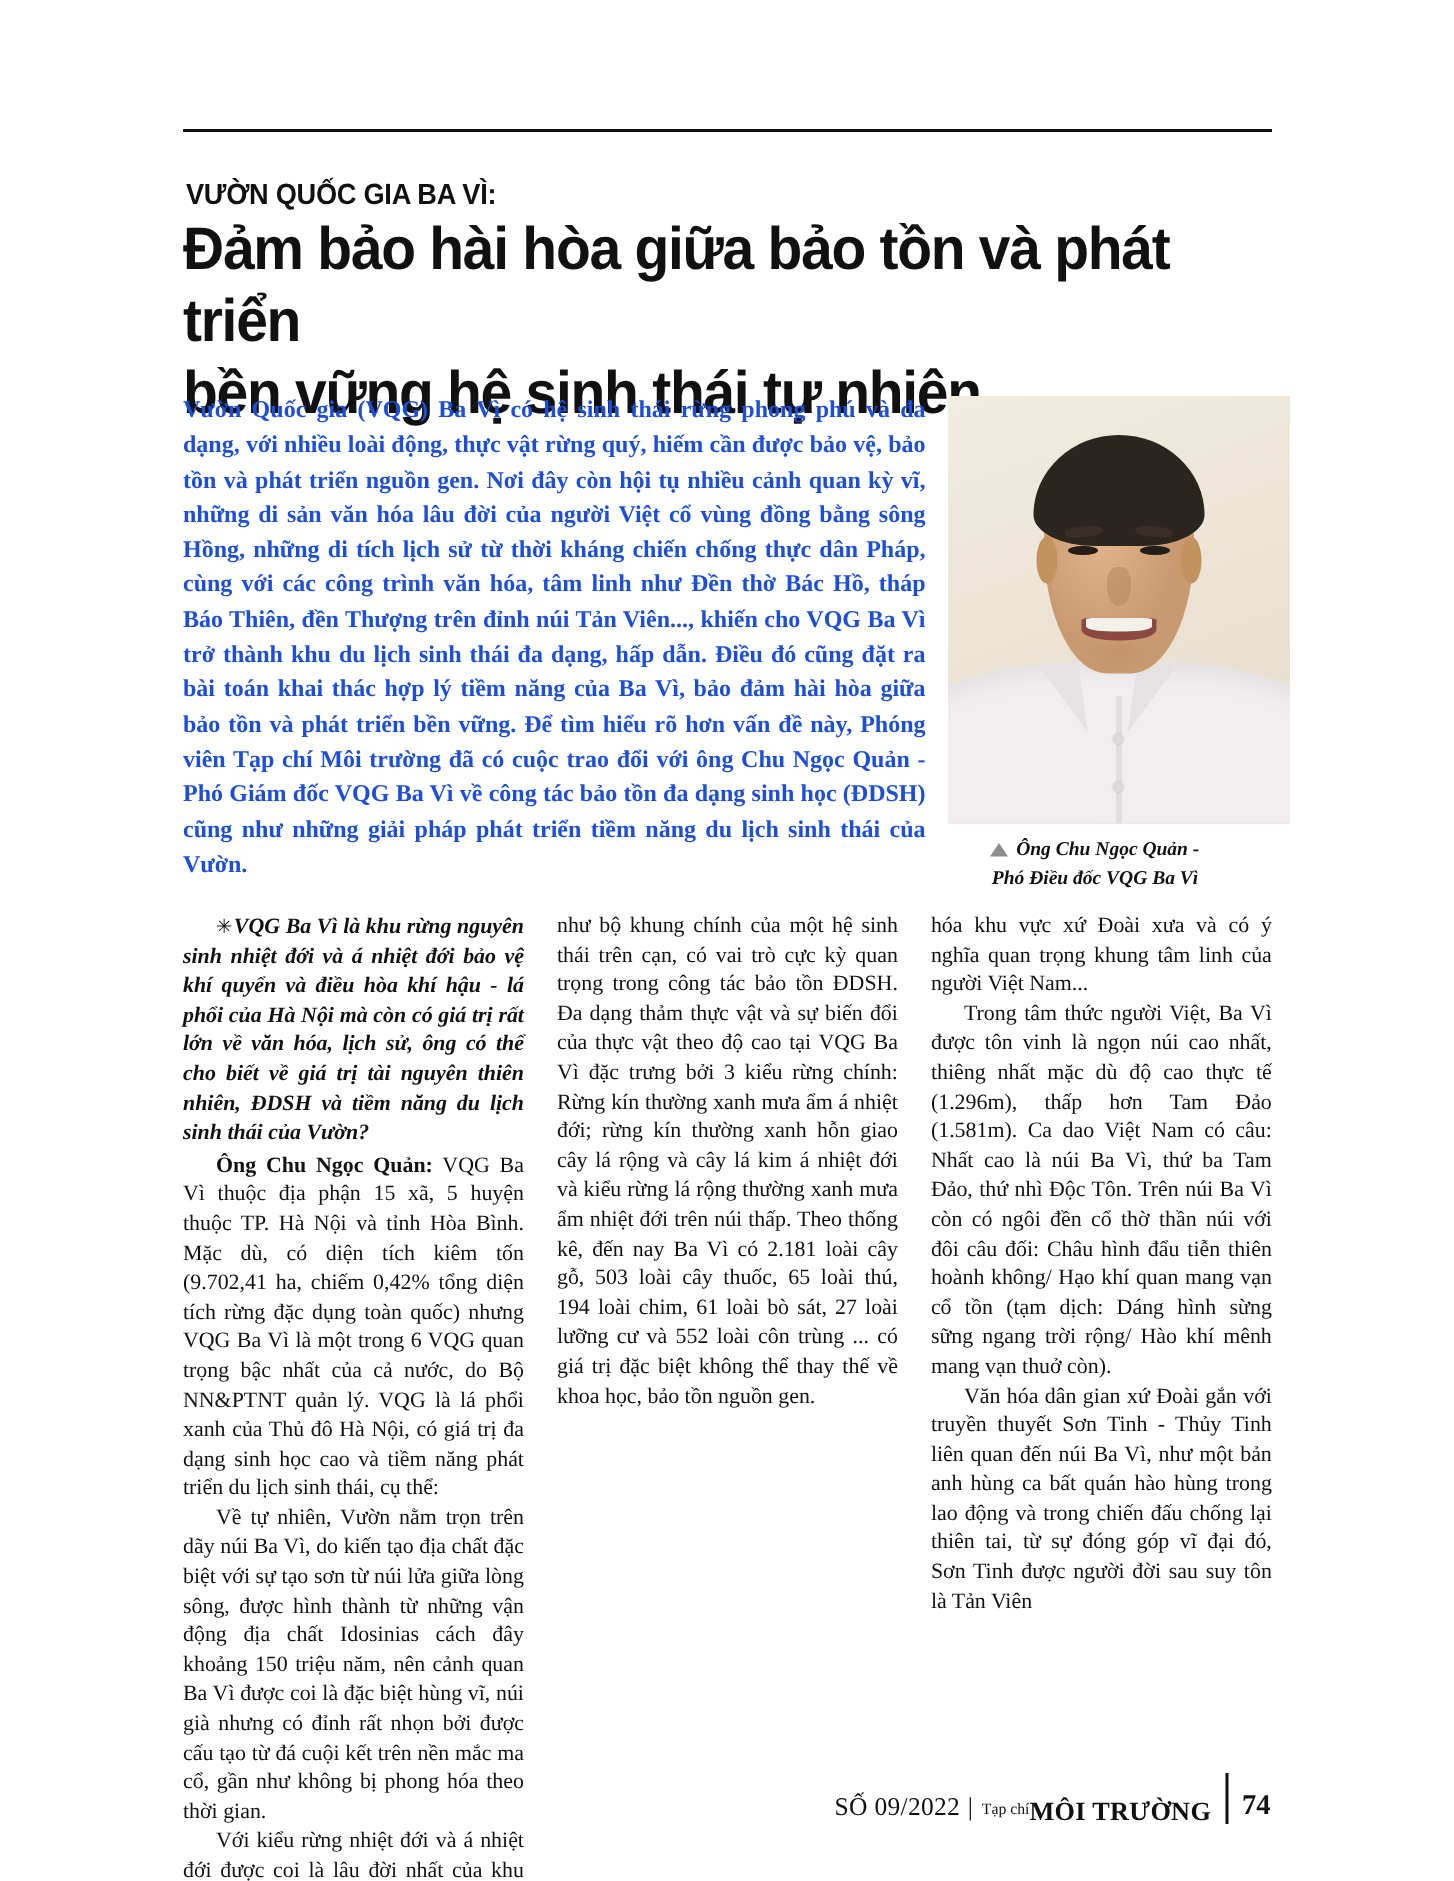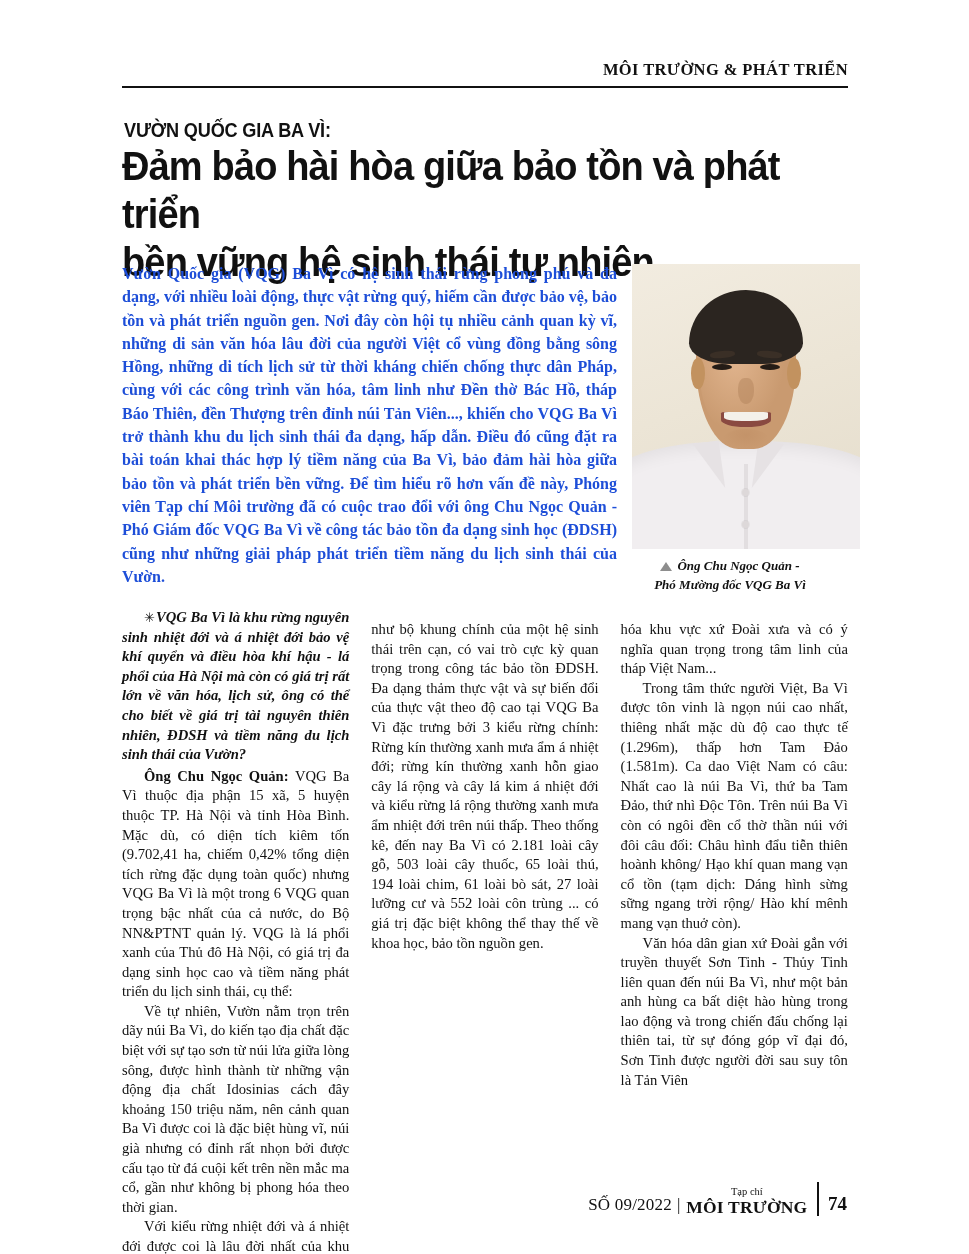--- a/index.html
+++ b/index.html
@@ -309,21 +309,21 @@
     line-height: 19.6px;
     text-align: justify;
     color: #111;
     -webkit-hyphens: none;
     hyphens: none;
   }
   .col p {
     margin: 0;
     text-indent: 22px;
   }
-  .col p.no-indent { text-indent: 0; margin-top: 12px; }
+  .col p.no-indent { text-indent: 0; }
   .question {
     font-style: italic;
     font-weight: bold;
     text-indent: 0;
     margin-bottom: 2px !important;
   }
   .q-mark {
     font-style: normal;
     font-weight: normal;
     font-size: 13px;
@@ -351,21 +351,21 @@
   }
   .foot-sep {
     font-family: "Liberation Serif", serif;
     font-size: 17px;
     color: #111;
     margin: 0 6px 0 5px;
     padding-bottom: 1px;
   }
   .foot-brand {
     display: flex;
-    flex-direction: column;
+    flex-direction: row;
     align-items: center;
     line-height: 1;
   }
   .foot-brand-small {
     font-family: "Liberation Serif", serif;
     font-size: 10.5px;
     color: #111;
     margin-bottom: 1px;
   }
   .foot-brand-main {
@@ -387,23 +387,20 @@
     font-size: 19px;
     color: #111;
     padding-bottom: 1px;
   }
 </style>
 </head>
 <body>
 
 <div class="page">
 
-  <div class="runhead">
-    <span class="runhead-text">MÔI TRƯỜNG &amp; PHÁT TRIỂN</span>
-  </div>
   <div class="runhead-rule"></div>
 
   <div class="kicker">VƯỜN QUỐC GIA BA VÌ:</div>
   <div class="headline">
     <span class="headline-l1">Đảm bảo hài hòa giữa bảo tồn và phát triển</span>
     <span class="headline-l2">bền vững hệ sinh thái tự nhiên</span>
   </div>
 
   <div class="lead">Vườn Quốc gia (VQG) Ba Vì có hệ sinh thái rừng phong phú và đa dạng, với nhiều loài động, thực vật rừng quý, hiếm cần được bảo vệ, bảo tồn và phát triển nguồn gen. Nơi đây còn hội tụ nhiều cảnh quan kỳ vĩ, những di sản văn hóa lâu đời của người Việt cổ vùng đồng bằng sông Hồng, những di tích lịch sử từ thời kháng chiến chống thực dân Pháp, cùng với các công trình văn hóa, tâm linh như Đền thờ Bác Hồ, tháp Báo Thiên, đền Thượng trên đỉnh núi Tản Viên..., khiến cho VQG Ba Vì trở thành khu du lịch sinh thái đa dạng, hấp dẫn. Điều đó cũng đặt ra bài toán khai thác hợp lý tiềm năng của Ba Vì, bảo đảm hài hòa giữa bảo tồn và phát triển bền vững. Để tìm hiểu rõ hơn vấn đề này, Phóng viên Tạp chí Môi trường đã có cuộc trao đổi với ông Chu Ngọc Quản - Phó Giám đốc VQG Ba Vì về công tác bảo tồn đa dạng sinh học (ĐDSH) cũng như những giải pháp phát triển tiềm năng du lịch sinh thái của Vườn.</div>
 
@@ -429,40 +426,40 @@
       <div class="nose"></div>
       <div class="mouth">
         <div class="teeth"></div>
       </div>
       <div class="chin"></div>
     </div>
   </div>
 
   <div class="caption">
     <span class="caption-marker"></span><span>Ông Chu Ngọc Quản -</span><br>
-    <span>Phó Mường đốc VQG Ba Vì</span>
+    <span>Phó Điều đốc VQG Ba Vì</span>
   </div>
 
   <div class="cols">
 
     <div class="col">
       <p class="question"><span class="q-mark">✳</span><span>VQG Ba Vì là khu rừng nguyên sinh nhiệt đới và á nhiệt đới bảo vệ khí quyển và điều hòa khí hậu - lá phổi của Hà Nội mà còn có giá trị rất lớn về văn hóa, lịch sử, ông có thể cho biết về giá trị tài nguyên thiên nhiên, ĐDSH và tiềm năng du lịch sinh thái của Vườn?</span></p>
       <p><span class="speaker">Ông Chu Ngọc Quản:</span><span> VQG Ba Vì thuộc địa phận 15 xã, 5 huyện thuộc TP. Hà Nội và tỉnh Hòa Bình. Mặc dù, có diện tích kiêm tốn (9.702,41 ha, chiếm 0,42% tổng diện tích rừng đặc dụng toàn quốc) nhưng VQG Ba Vì là một trong 6 VQG quan trọng bậc nhất của cả nước, do Bộ NN&amp;PTNT quản lý. VQG là lá phổi xanh của Thủ đô Hà Nội, có giá trị đa dạng sinh học cao và tiềm năng phát triển du lịch sinh thái, cụ thể:</span></p>
       <p>Về tự nhiên, Vườn nằm trọn trên dãy núi Ba Vì, do kiến tạo địa chất đặc biệt với sự tạo sơn từ núi lửa giữa lòng sông, được hình thành từ những vận động địa chất Idosinias cách đây khoảng 150 triệu năm, nên cảnh quan Ba Vì được coi là đặc biệt hùng vĩ, núi già nhưng có đỉnh rất nhọn bởi được cấu tạo từ đá cuội kết trên nền mắc ma cổ, gần như không bị phong hóa theo thời gian.</p>
       <p>Với kiểu rừng nhiệt đới và á nhiệt đới được coi là lâu đời nhất của khu vực Đông dương, Ba Vì là nơi bảo vệ hệ sinh thái rừng đặc trưng khu vực Đồng bằng Bắc bộ, thảm thực vật được ví</p>
     </div>
 
     <div class="col">
       <p class="no-indent">như bộ khung chính của một hệ sinh thái trên cạn, có vai trò cực kỳ quan trọng trong công tác bảo tồn ĐDSH. Đa dạng thảm thực vật và sự biến đổi của thực vật theo độ cao tại VQG Ba Vì đặc trưng bởi 3 kiểu rừng chính: Rừng kín thường xanh mưa ẩm á nhiệt đới; rừng kín thường xanh hỗn giao cây lá rộng và cây lá kim á nhiệt đới và kiểu rừng lá rộng thường xanh mưa ẩm nhiệt đới trên núi thấp. Theo thống kê, đến nay Ba Vì có 2.181 loài cây gỗ, 503 loài cây thuốc, 65 loài thú, 194 loài chim, 61 loài bò sát, 27 loài lưỡng cư và 552 loài côn trùng ... có giá trị đặc biệt không thể thay thế về khoa học, bảo tồn nguồn gen.</p>
     </div>
 
     <div class="col">
-      <p class="no-indent">hóa khu vực xứ Đoài xưa và có ý nghĩa quan trọng trong tâm linh của tháp Việt Nam...</p>
+      <p class="no-indent">hóa khu vực xứ Đoài xưa và có ý nghĩa quan trọng khung tâm linh của người Việt Nam...</p>
       <p>Trong tâm thức người Việt, Ba Vì được tôn vinh là ngọn núi cao nhất, thiêng nhất mặc dù độ cao thực tế (1.296m), thấp hơn Tam Đảo (1.581m). Ca dao Việt Nam có câu: Nhất cao là núi Ba Vì, thứ ba Tam Đảo, thứ nhì Độc Tôn. Trên núi Ba Vì còn có ngôi đền cổ thờ thần núi với đôi câu đối: Châu hình đẩu tiễn thiên hoành không/ Hạo khí quan mang vạn cổ tồn (tạm dịch: Dáng hình sừng sững ngang trời rộng/ Hào khí mênh mang vạn thuở còn).</p>
-      <p>Văn hóa dân gian xứ Đoài gắn với truyền thuyết Sơn Tinh - Thủy Tinh liên quan đến núi Ba Vì, như một bản anh hùng ca bất diệt hào hùng trong lao động và trong chiến đấu chống lại thiên tai, từ sự đóng góp vĩ đại đó, Sơn Tinh được người đời sau suy tôn là Tản Viên</p>
+      <p>Văn hóa dân gian xứ Đoài gắn với truyền thuyết Sơn Tinh - Thủy Tinh liên quan đến núi Ba Vì, như một bản anh hùng ca bất quán hào hùng trong lao động và trong chiến đấu chống lại thiên tai, từ sự đóng góp vĩ đại đó, Sơn Tinh được người đời sau suy tôn là Tản Viên</p>
     </div>
 
   </div>
 
   <div class="footer">
     <span class="foot-issue">SỐ 09/2022</span>
     <span class="foot-sep">|</span>
     <span class="foot-brand">
       <span class="foot-brand-small">Tạp chí</span>
       <span class="foot-brand-main">MÔI TRƯỜNG</span>

